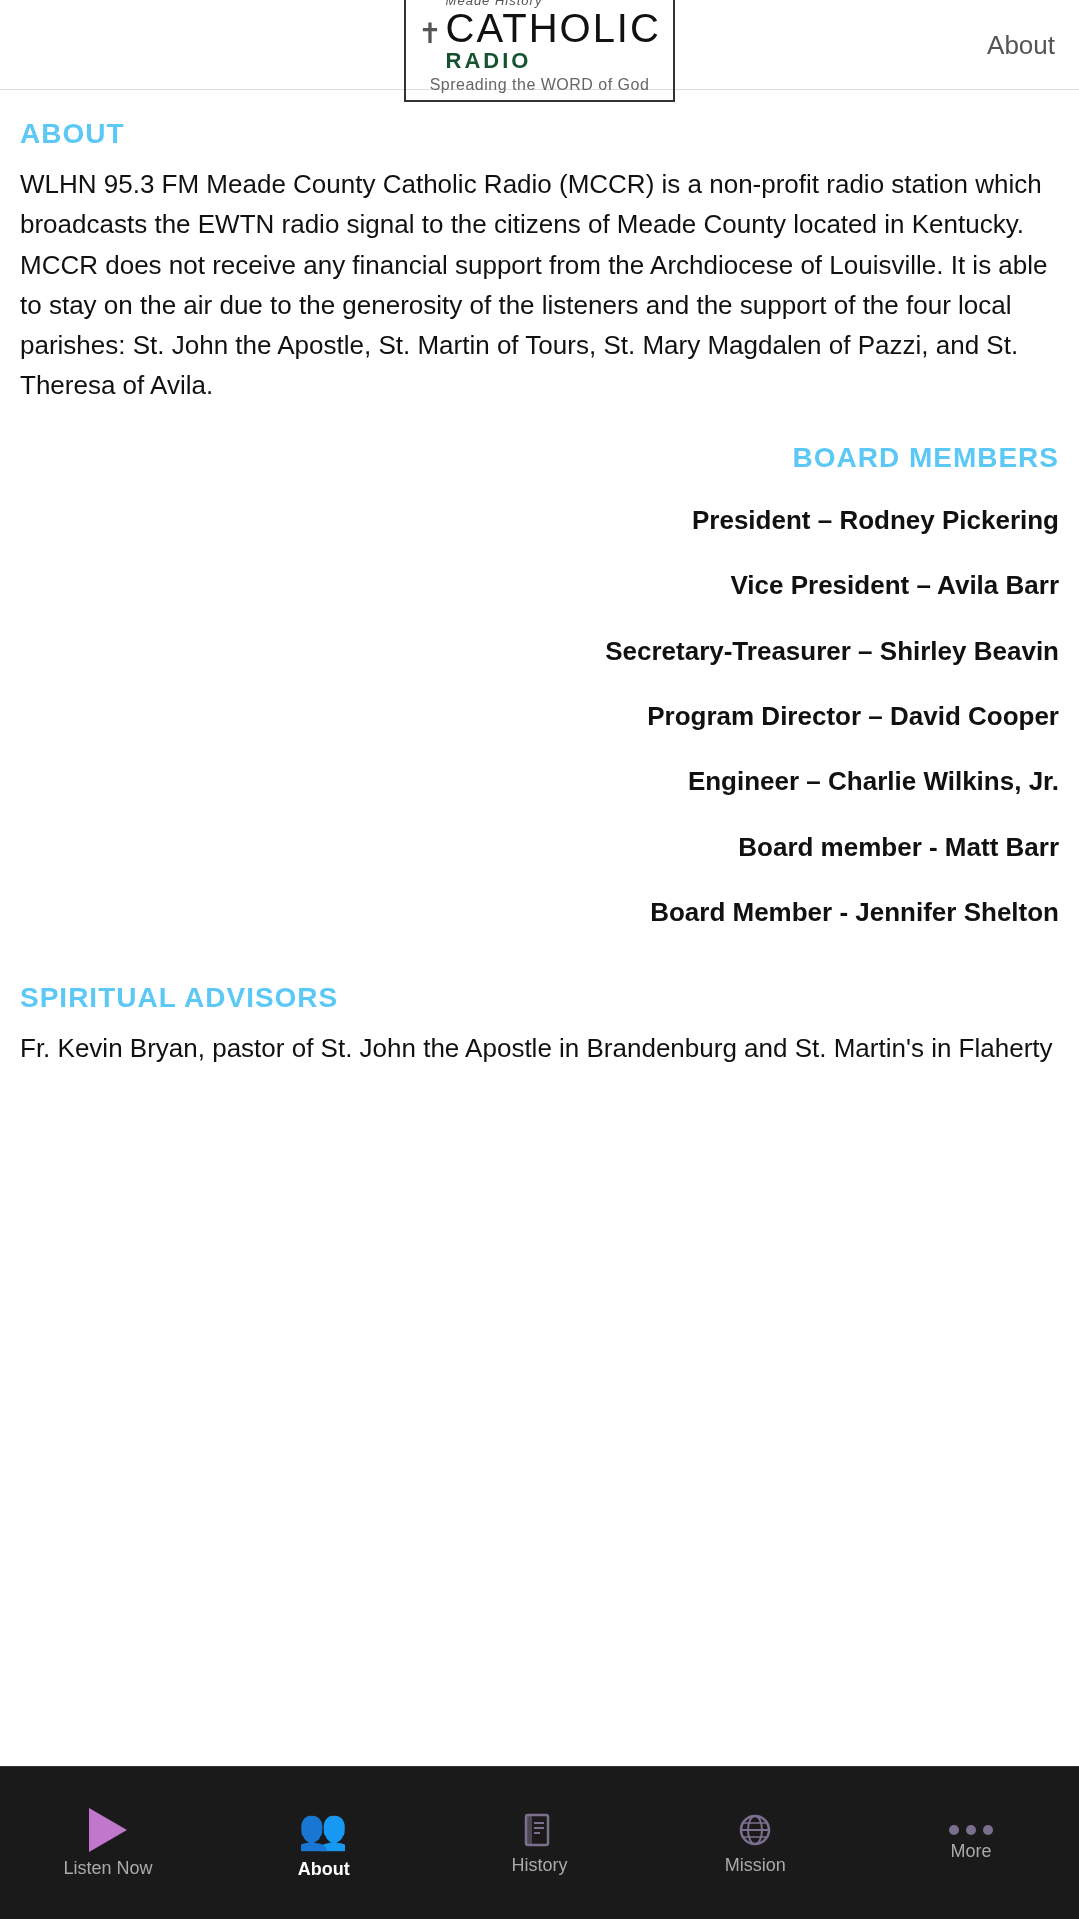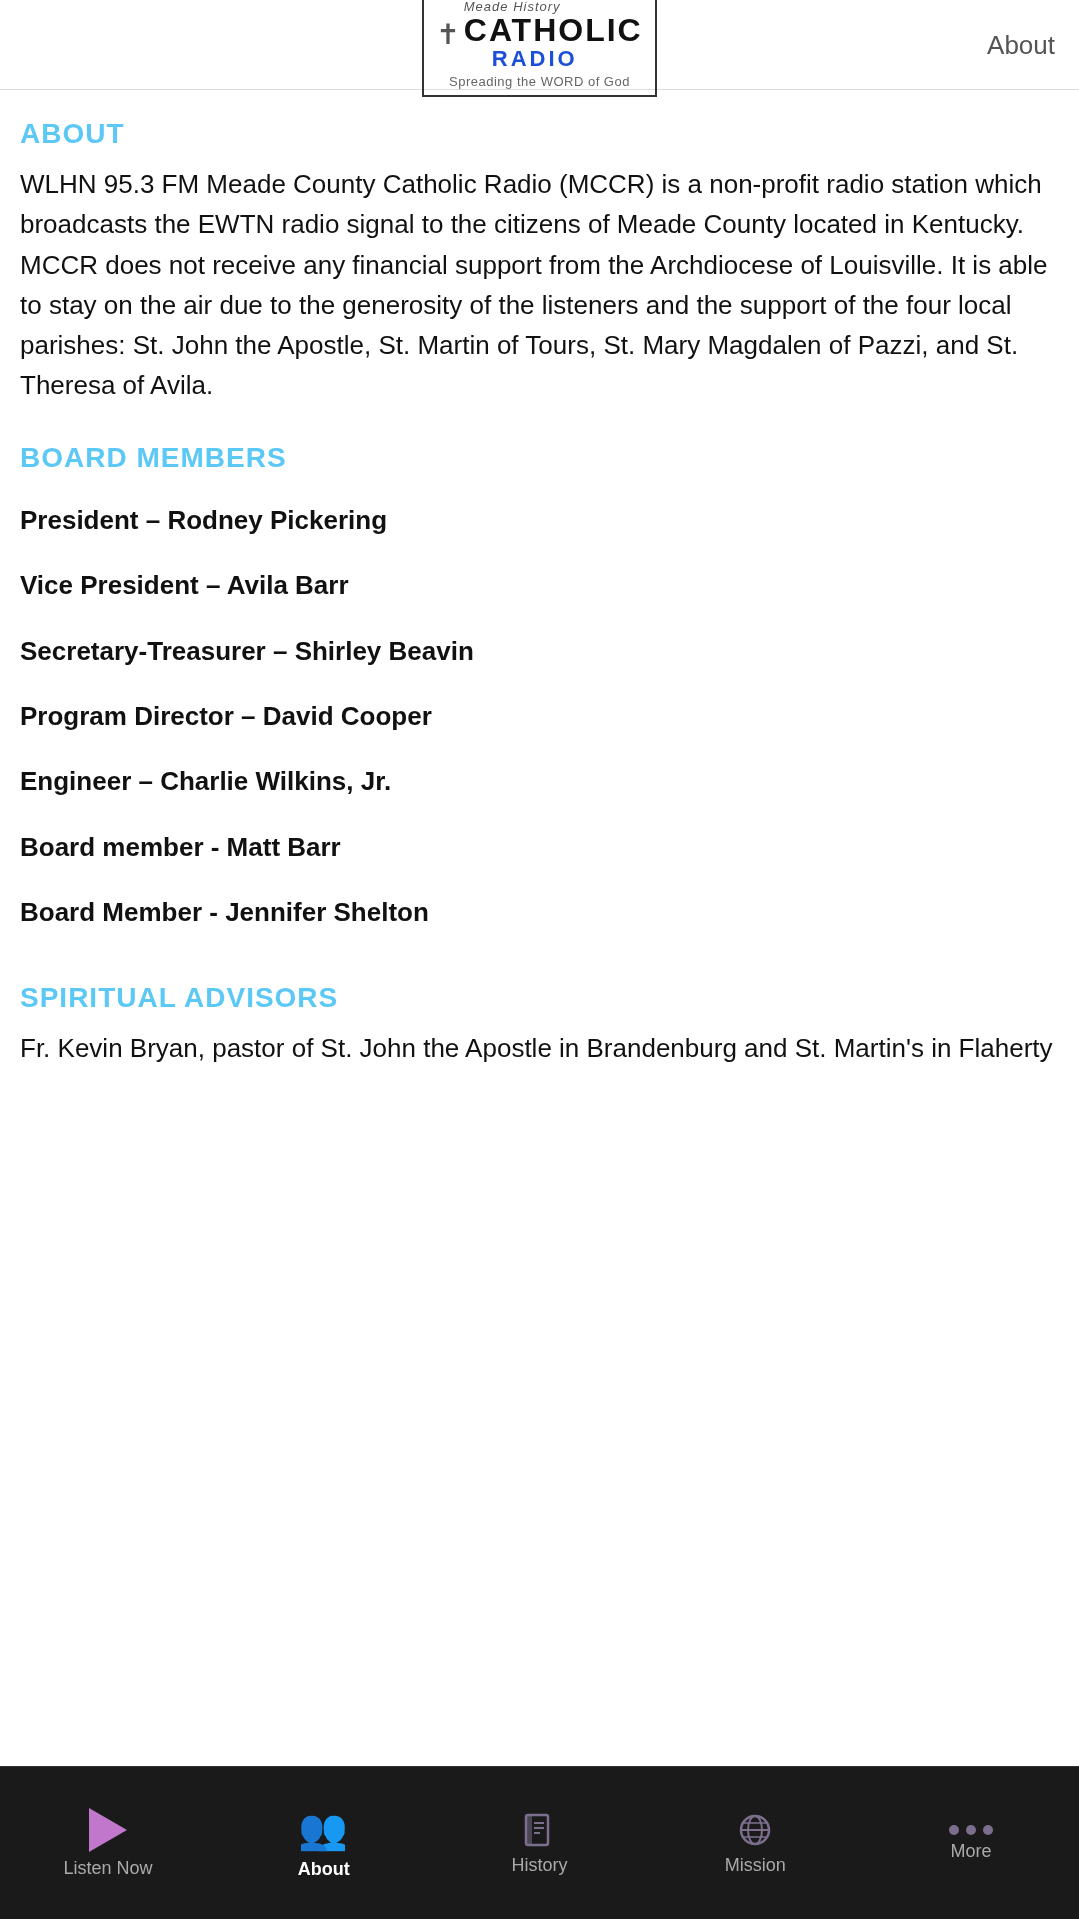--- a/index.html
+++ b/index.html
@@ -39,35 +39,34 @@
       flex-direction: column;
       align-items: flex-start;
     }
     .logo-meade {
       font-size: 13px;
       color: #555;
       font-style: italic;
       letter-spacing: 1px;
     }
     .logo-catholic {
-      font-size: 32px;
-      font-weight: 700;
+      font-size: 40px;
+      font-weight: 400;
       color: #111;
       letter-spacing: 2px;
       line-height: 1;
     }
     .logo-radio {
       font-size: 22px;
       font-weight: 700;
-      color: #1d4ed8;
+      color: #14532d;
       letter-spacing: 3px;
-      margin-left: 28px;
     }
     .logo-tagline {
-      font-size: 13px;
+      font-size: 16px;
       color: #666;
       letter-spacing: 0.5px;
       margin-top: 2px;
     }
     .logo-box {
       border: 2px solid #333;
       padding: 4px 12px 6px 12px;
       display: inline-flex;
       flex-direction: column;
       align-items: center;
@@ -100,20 +99,21 @@
 
     .about-text {
       font-size: 26px;
       line-height: 1.55;
       color: #111;
       margin-bottom: 36px;
     }
 
     .board-members-section {
       margin-bottom: 36px;
+      text-align: right;
     }
 
     .board-member-item {
       font-size: 26px;
       color: #111;
       padding: 14px 0;
       border-bottom: 1px solid transparent;
       line-height: 1.4;
       font-weight: bold;
     }

